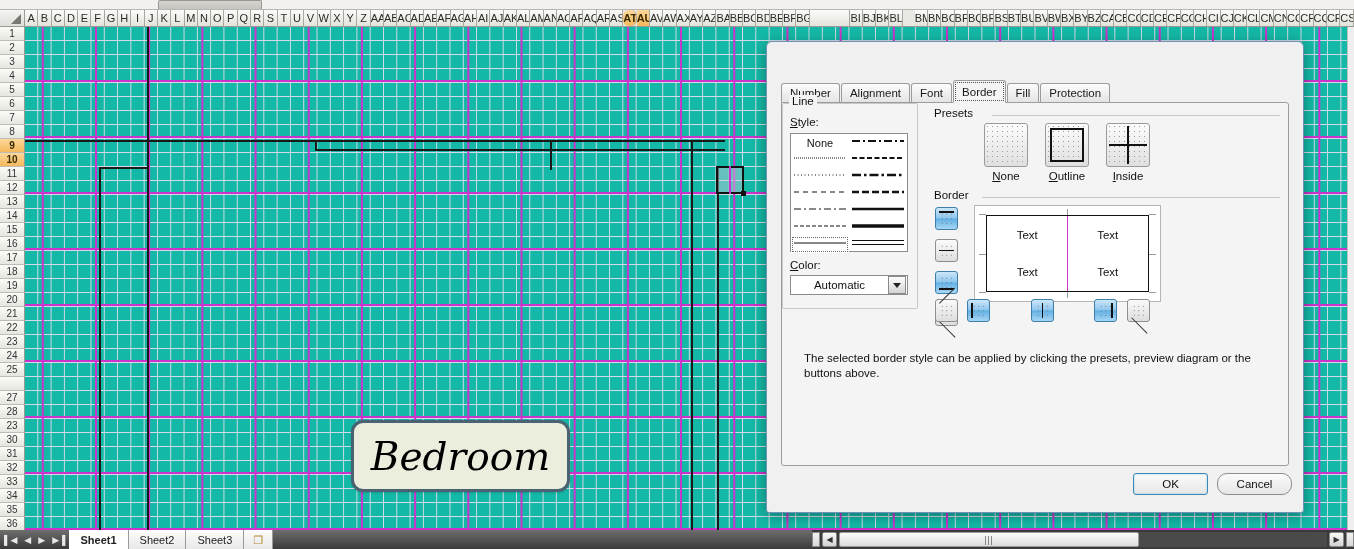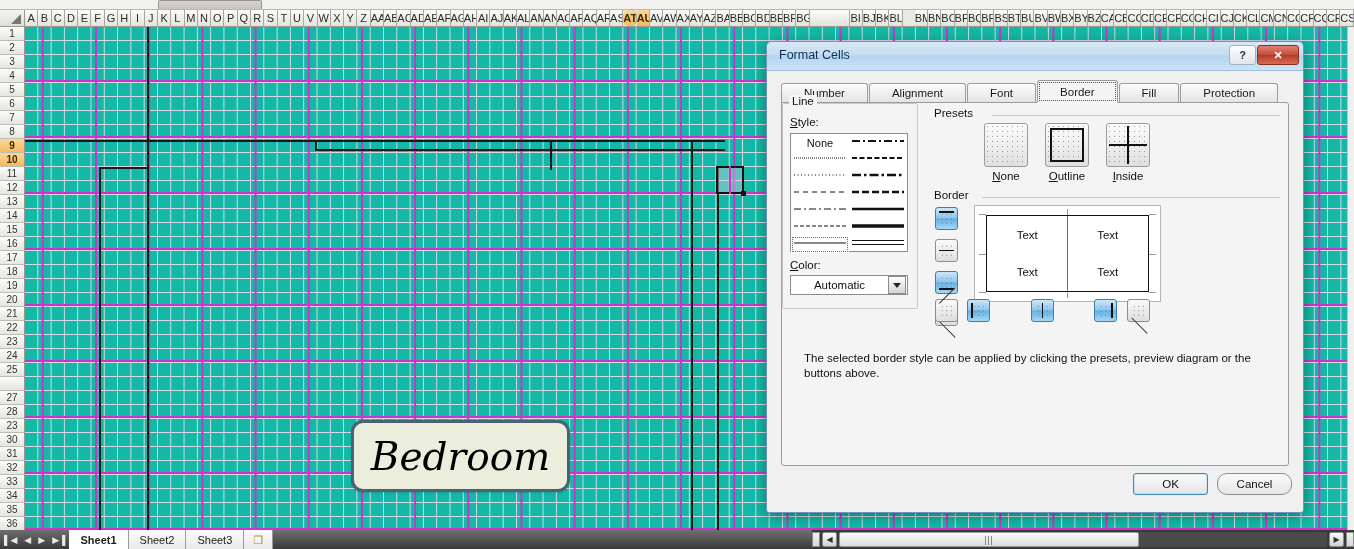--- a/index.html
+++ b/index.html
@@ -186,21 +186,21 @@
     position: absolute; right: 4px; top: 3px; width: 42px; height: 20px;
     background: linear-gradient(#e08070,#c54a38 50%,#b33b28 51%,#d96a55);
     border: 1px solid #8b2c1c; border-radius: 3px;
     font-size: 11px; color: #fff; text-align: center; line-height: 18px; font-weight: bold;
   }
 
   .dlg-body { position: absolute; left: 0; top: 29px; width: 536px; height: 441px; }
 
   .tabstrip { position: absolute; left: 14px; top: 9px; display: flex; align-items: flex-end; }
   .dtab {
-    height: 20px; padding: 0 22px; font-size: 11.5px; color: #1a1a1a; line-height: 19px;
+    height: 20px; padding: 0 8px; font-size: 11.5px; color: #1a1a1a; line-height: 19px;
     background: linear-gradient(#fcfcfc,#e2e2e2);
     border: 1px solid #9c9c9c; border-bottom: none;
     border-radius: 3px 3px 0 0; margin-right: 1px;
   }
   .dtab.active {
     background: #f4f4f4; height: 23px; line-height: 22px;
     border: 1px solid #9c9c9c; border-bottom: 1px solid #f4f4f4;
     position: relative; z-index: 3;
     outline: 1px dotted #555; outline-offset: -3px;
   }
@@ -528,25 +528,20 @@
     <div class="hs-edge"></div>
     <div class="hs-btn">◀</div>
     <div class="hs-track">
       <div class="hs-thumb"></div>
     </div>
     <div class="hs-btn">▶</div>
     <div class="hs-edge"></div>
   </div>
 
   <div class="dialog">
-    <div class="dlg-titlebar">
-      <div class="dlg-title">Format Cells</div>
-      <div class="tb-help">?</div>
-      <div class="tb-close">✕</div>
-    </div>
 
     <div class="dlg-body">
       <div class="tabstrip" id="dlgTabs">
           <div class="dtab">Number</div>
           <div class="dtab">Alignment</div>
           <div class="dtab">Font</div>
           <div class="dtab active">Border</div>
           <div class="dtab">Fill</div>
           <div class="dtab">Protection</div>
         </div>

